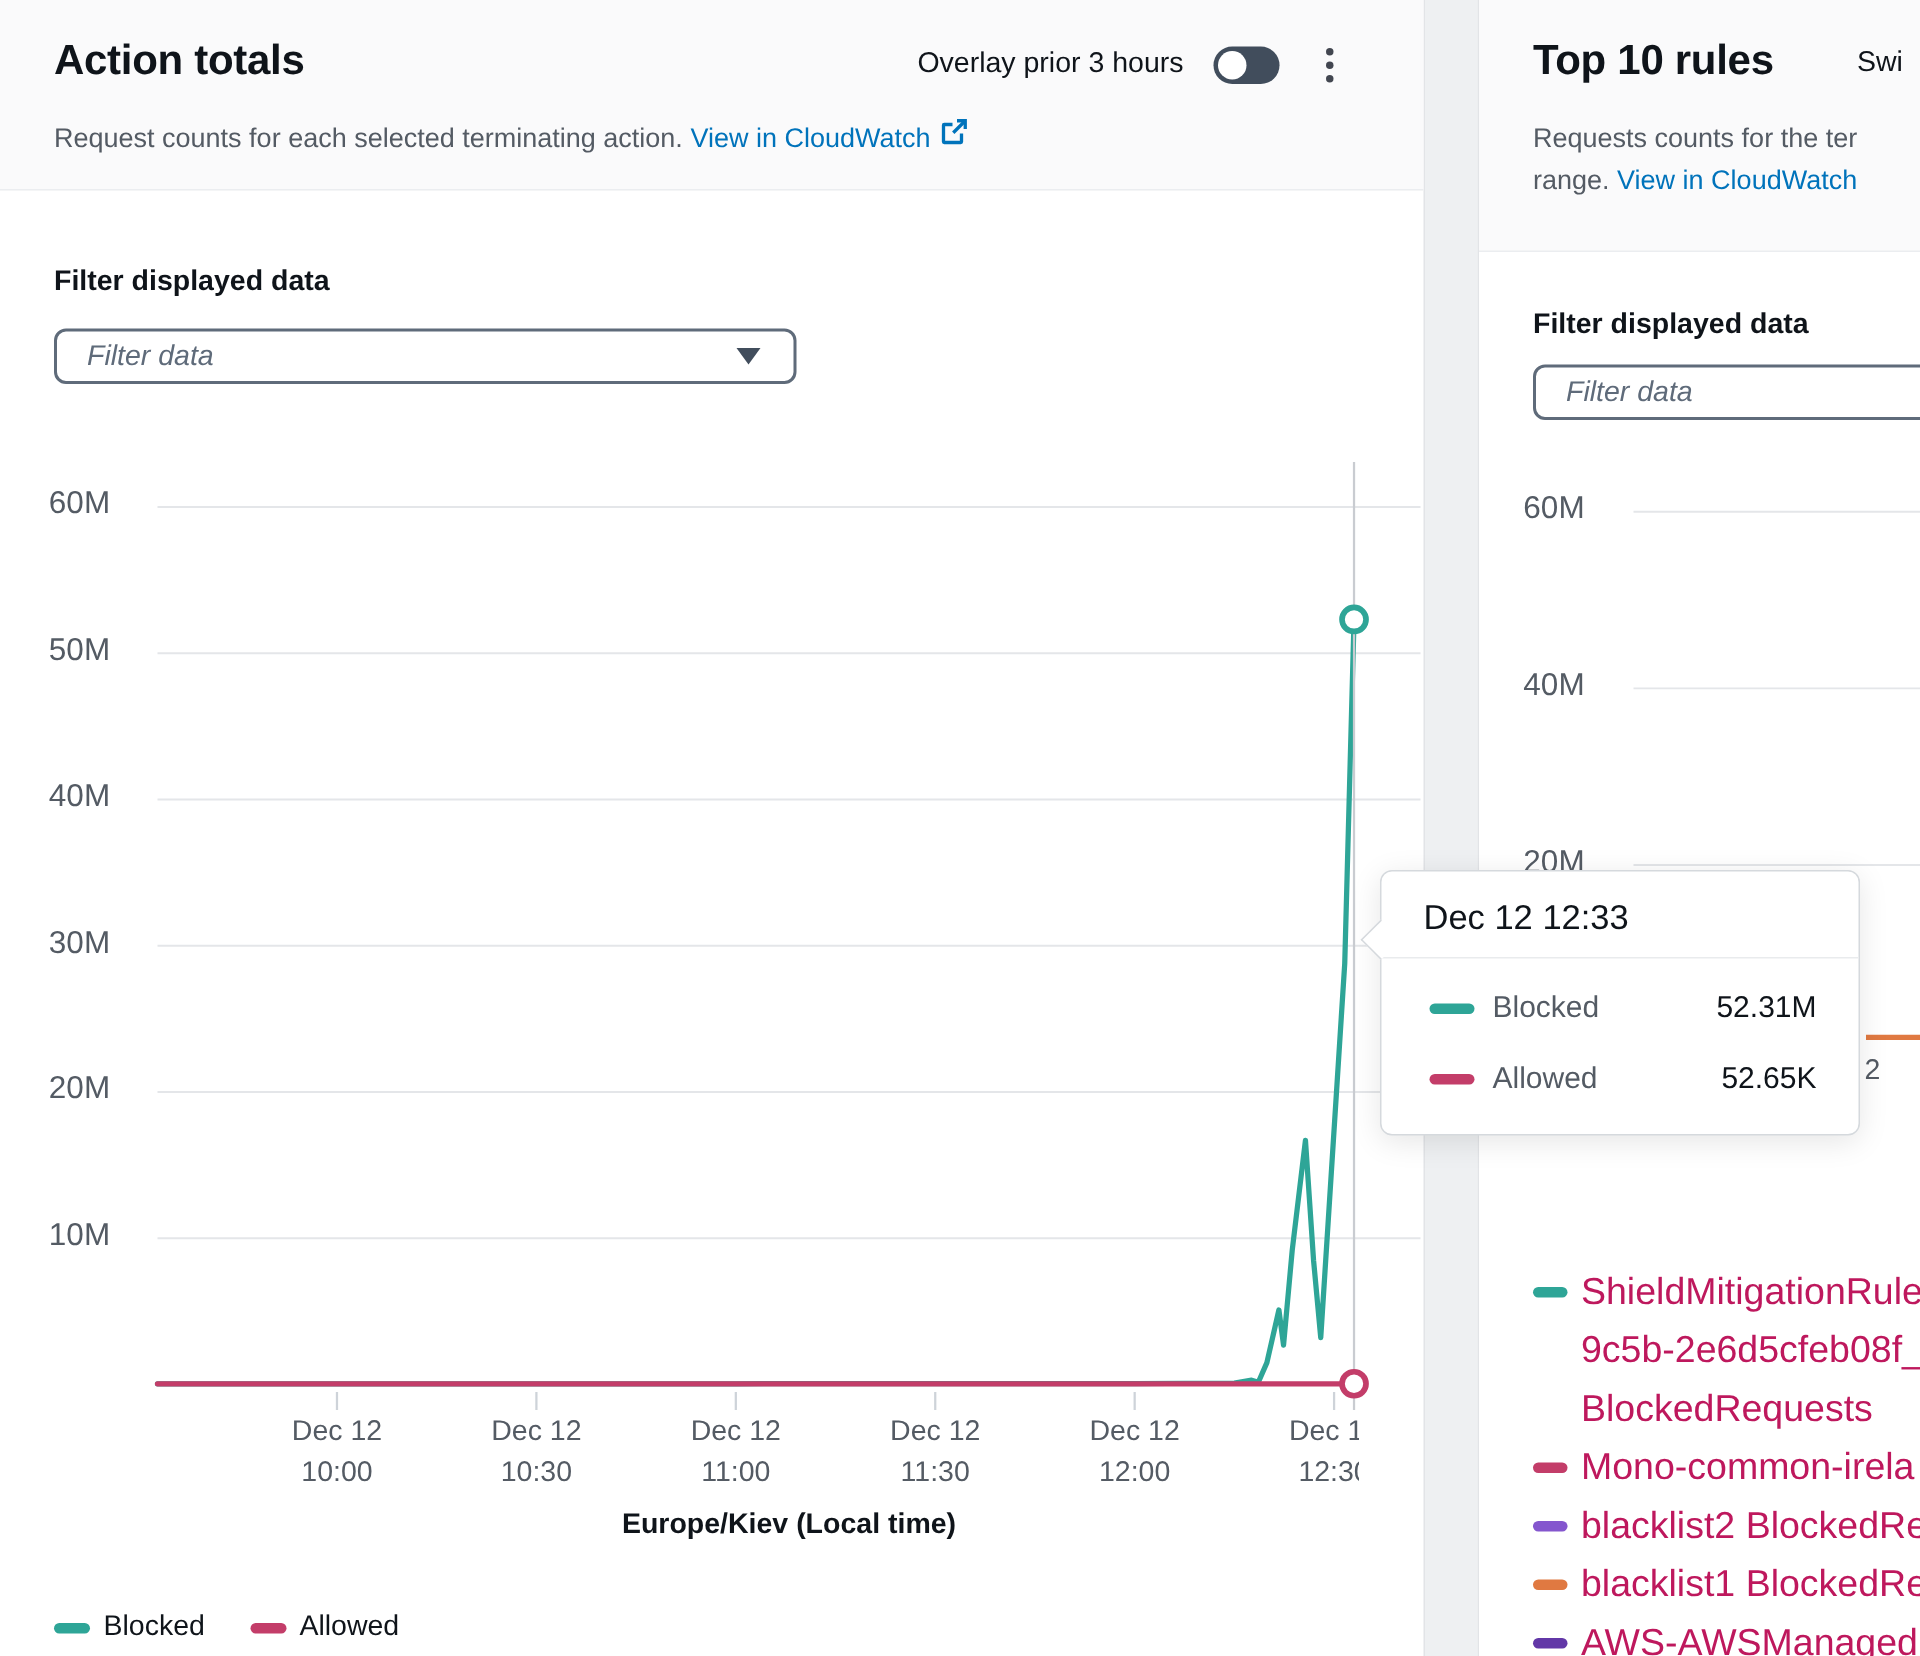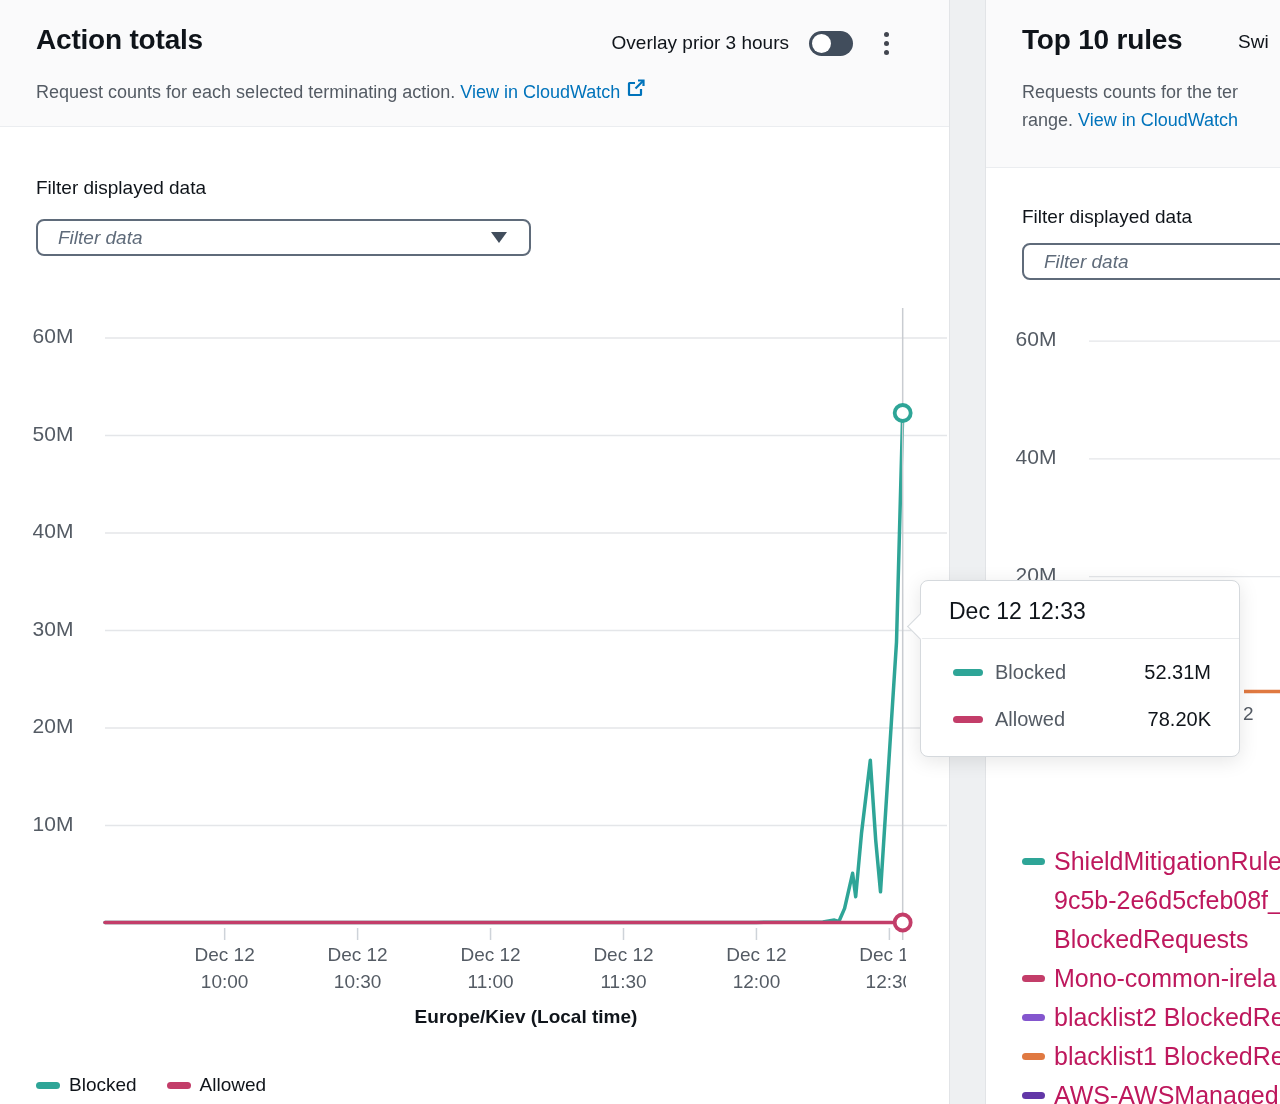--- a/index.html
+++ b/index.html
@@ -24,21 +24,21 @@
 
   
   .header-controls { position:absolute; right:54px; top:28px; display:flex; align-items:center; height:30px; }
   .toggle-label { font-size:19px; color:#0f141a; margin-right:20px; white-space:nowrap; }
   .toggle { width:44px; height:25px; border-radius:13px; background:#414d5c; position:relative; cursor:pointer; }
   .toggle-knob { position:absolute; left:3px; top:3px; width:19px; height:19px; border-radius:50%; background:#fff; }
   .kebab { margin-left:24px; width:18px; height:30px; display:flex; flex-direction:column; align-items:center; justify-content:center; gap:4px; cursor:pointer; }
   .kebab .dot { width:5px; height:5px; border-radius:50%; background:#424650; }
 
   
-  .filter-label { position:absolute; font-size:19px; color:#0f141a; white-space:nowrap; }
+  .filter-label { position:absolute; font-size:19px; color:#0f141a; white-space:nowrap;font-weight:bold; }
   .filter-box { position:absolute; height:37px; border:2px solid #5f6b7a; border-radius:8px; background:#fff; display:flex; align-items:center; cursor:pointer; }
   .filter-placeholder { font-size:19px; font-style:italic; color:#5f6b7a; margin-left:20px; flex:1 1 auto; white-space:nowrap; overflow:hidden; }
   .caret { width:0; height:0; border-left:8px solid transparent; border-right:8px solid transparent; border-top:11px solid #414d5c; margin-right:22px; flex:0 0 auto; }
 
   
   .ylabel { position:absolute; width:70px; text-align:center; font-size:21px; color:#545b64; white-space:nowrap; }
   .xlabel { position:absolute; width:90px; text-align:center; font-size:19px; color:#545b64; line-height:27px; white-space:nowrap; }
   .xlabel-clip { position:absolute; overflow:hidden; height:60px; }
   .axis-title { position:absolute; left:105px; top:1006px; width:842px; text-align:center; font-size:19px; font-weight:700; color:#0f141a; }
 
@@ -213,16 +213,16 @@
   <div class="tt-title">Dec 12 12:33</div>
   <div class="tt-rows" id="tooltip-rows">
       <div class="tt-row">
         <div class="tt-dash" style="background: rgb(46, 165, 151);"></div>
         <div class="tt-label">Blocked</div>
         <div class="tt-value">52.31M</div>
       </div>
       <div class="tt-row">
         <div class="tt-dash" style="background: rgb(195, 61, 105);"></div>
         <div class="tt-label">Allowed</div>
-        <div class="tt-value">78.20K</div>
+        <div class="tt-value">52.65K</div>
       </div>
     </div>
 </div>
 
 </body></html>

